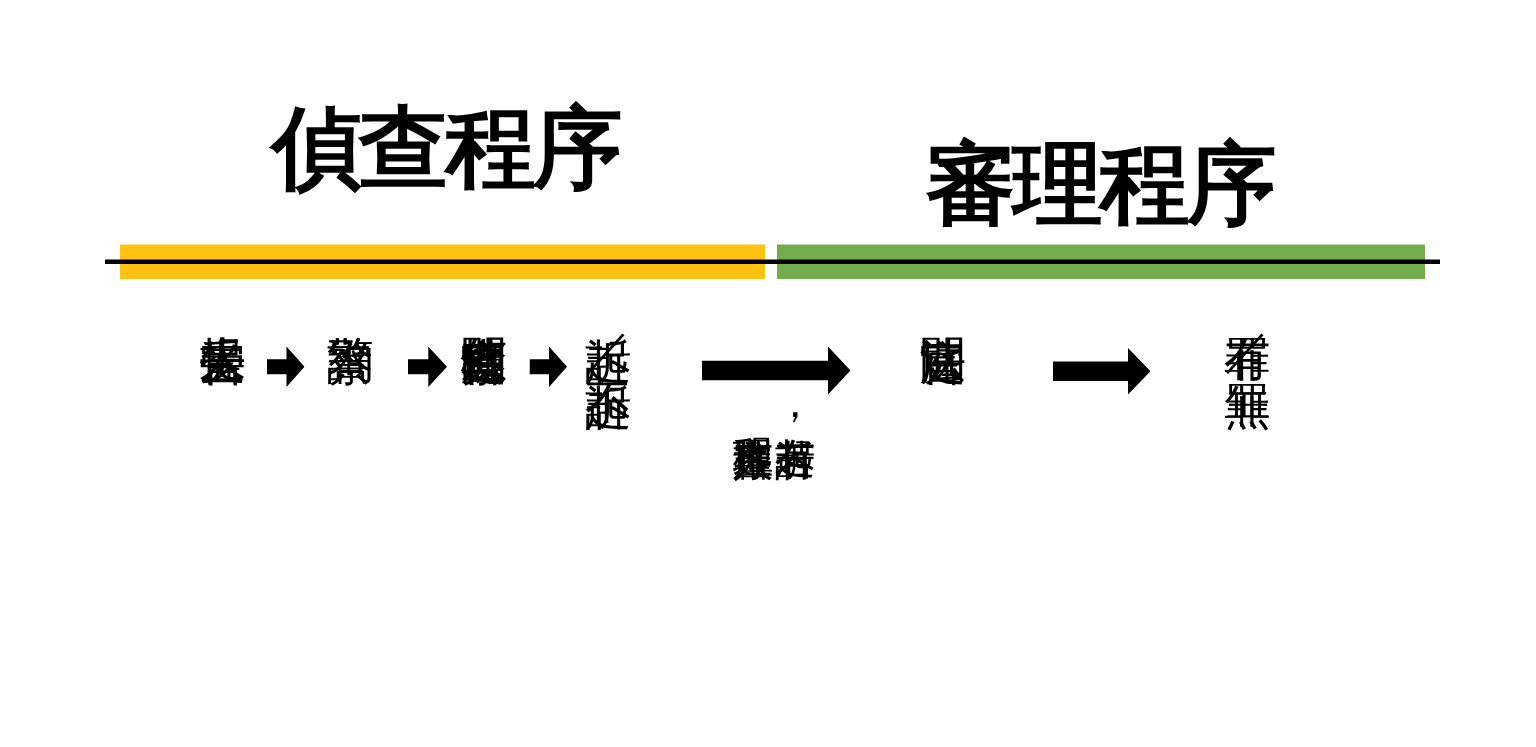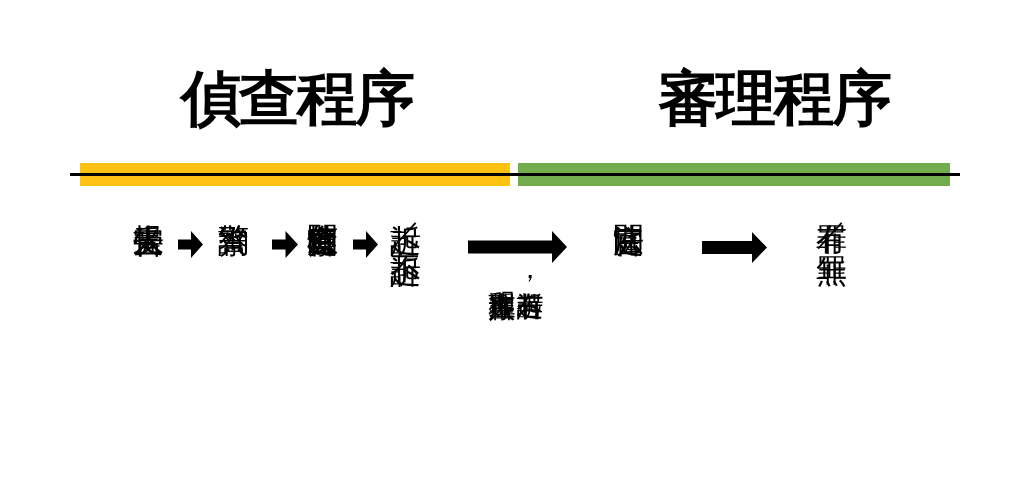--- a/index.html
+++ b/index.html
@@ -21,21 +21,21 @@
     position: absolute;
     top: 66px;
     transform: translateX(-50%);
     font-size: 60px;
     font-weight: bold;
     letter-spacing: -2px;
     white-space: nowrap;
     line-height: 1.1;
   }
   .title-investigation { left: 297px; }
-  .title-trial { left: 774px; }
+  .title-trial { left: 733px; margin-top: 24px; }
   
   .bar {
     position: absolute;
     top: 163px;
     height: 23px;
   }
   .bar-investigation { left: 80px;  width: 430px; }
   .bar-trial         { left: 518px; width: 432px; }
   .axis-line {
     position: absolute;

